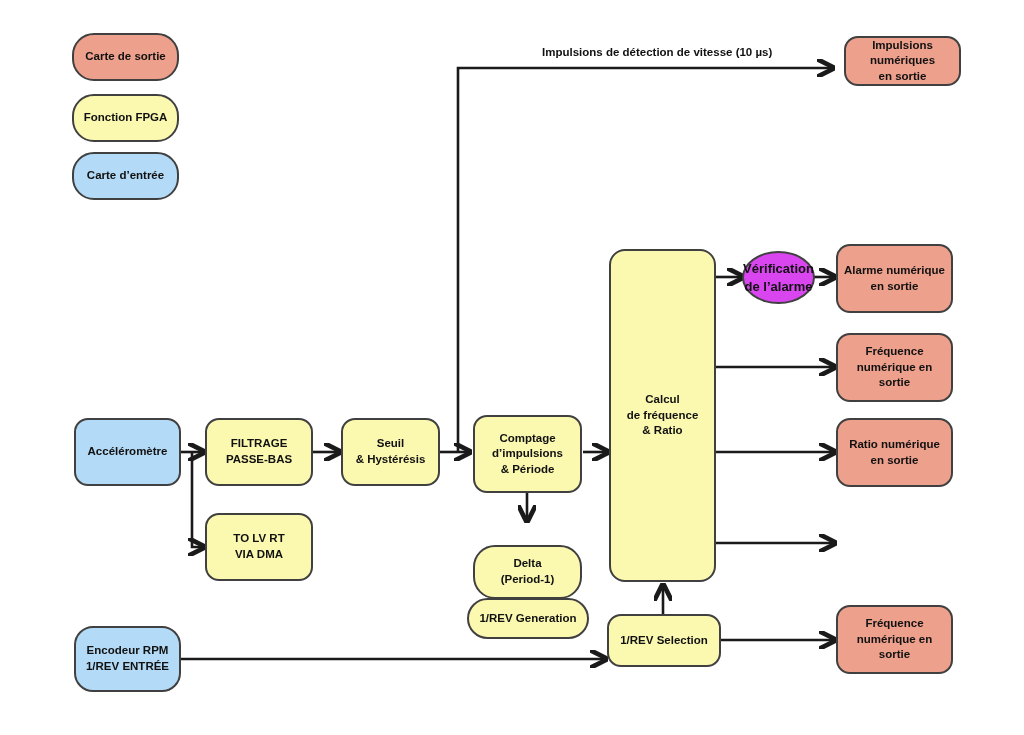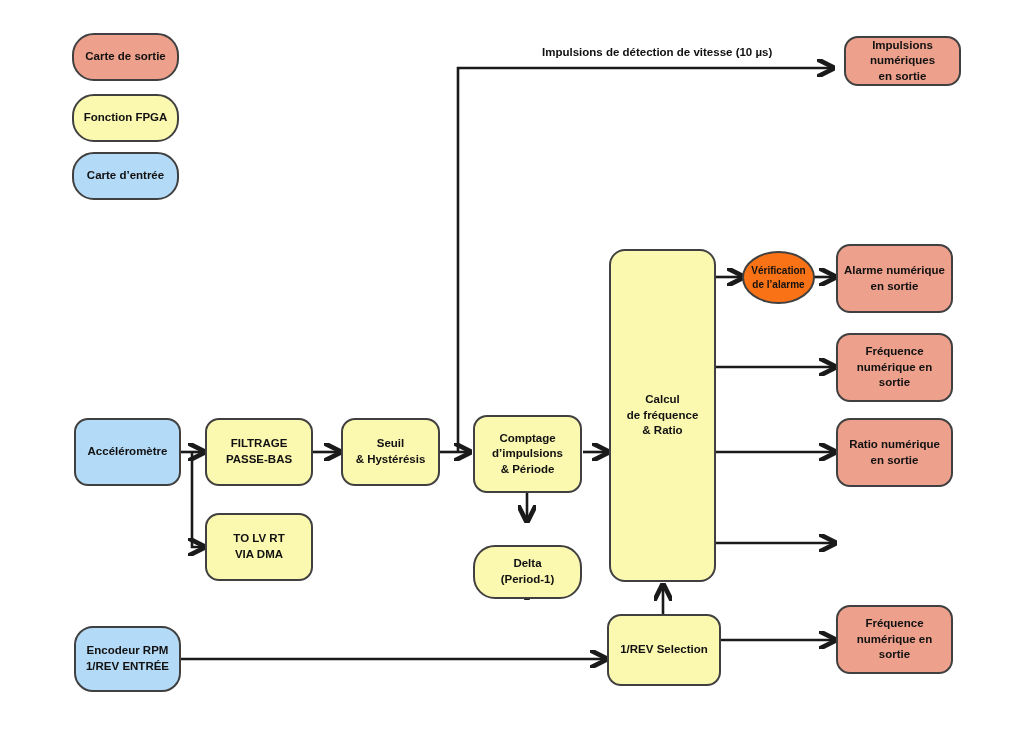--- a/index.html
+++ b/index.html
@@ -31,22 +31,22 @@
     line-height: 1.35;
     color: #111111;
     padding: 2px 4px;
     white-space: pre-line;
   }
   .node.salmon { background: #eda08c; }
   .node.yellow { background: #fbf8b0; }
   .node.blue   { background: #b3daf6; }
   .node.ellipse {
     border-radius: 50%;
-    background: #f97316;
-    font-size: 10px;
+    background: #d946ef;
+    font-size: 13px;
   }
   .node.pill { border-radius: 22px; }
   .node.tall { border-radius: 16px; }
   .label-text {
     position: absolute;
     font-size: 11.5px;
     font-weight: bold;
     color: #111111;
     white-space: nowrap;
   }
@@ -126,26 +126,27 @@
   <div class="node yellow" style="left:341px; top:418px; width:99px; height:68px;">Seuil
 &amp; Hystérésis</div>
 
   <div class="node yellow" style="left:473px; top:415px; width:109px; height:78px;">Comptage
 d’impulsions
 &amp; Période</div>
 
   <div class="node yellow pill" style="left:473px; top:521px; width:109px; height:54px;margin-top:24px;">Delta
 (Period-1)</div>
 
+  <div class="node yellow pill" style="left:467px; top:598px; width:122px; height:41px;">1/REV Generation</div>
 
   <div class="node yellow tall" style="left:609px; top:249px; width:107px; height:333px;">Calcul
 de fréquence
 &amp; Ratio</div>
 
-  <div class="node yellow" style="left:607px; top:614px; width:114px; height:72px;">1/REV Selection</div>
+  <div class="node yellow" style="left:607px; top:614px; width:114px; height:53px;">1/REV Selection</div>
 
   <div class="node blue" style="left:74px; top:626px; width:107px; height:66px;border-radius:19px;">Encodeur RPM
 1/REV ENTRÉE</div>
 
   <div class="node ellipse" style="left:742px; top:251px; width:73px; height:53px;">Vérification
 de l’alarme</div>
 
   <div class="node salmon" style="left:844px; top:36px; width:117px; height:50px;">Impulsions
 numériques
 en sortie</div>

